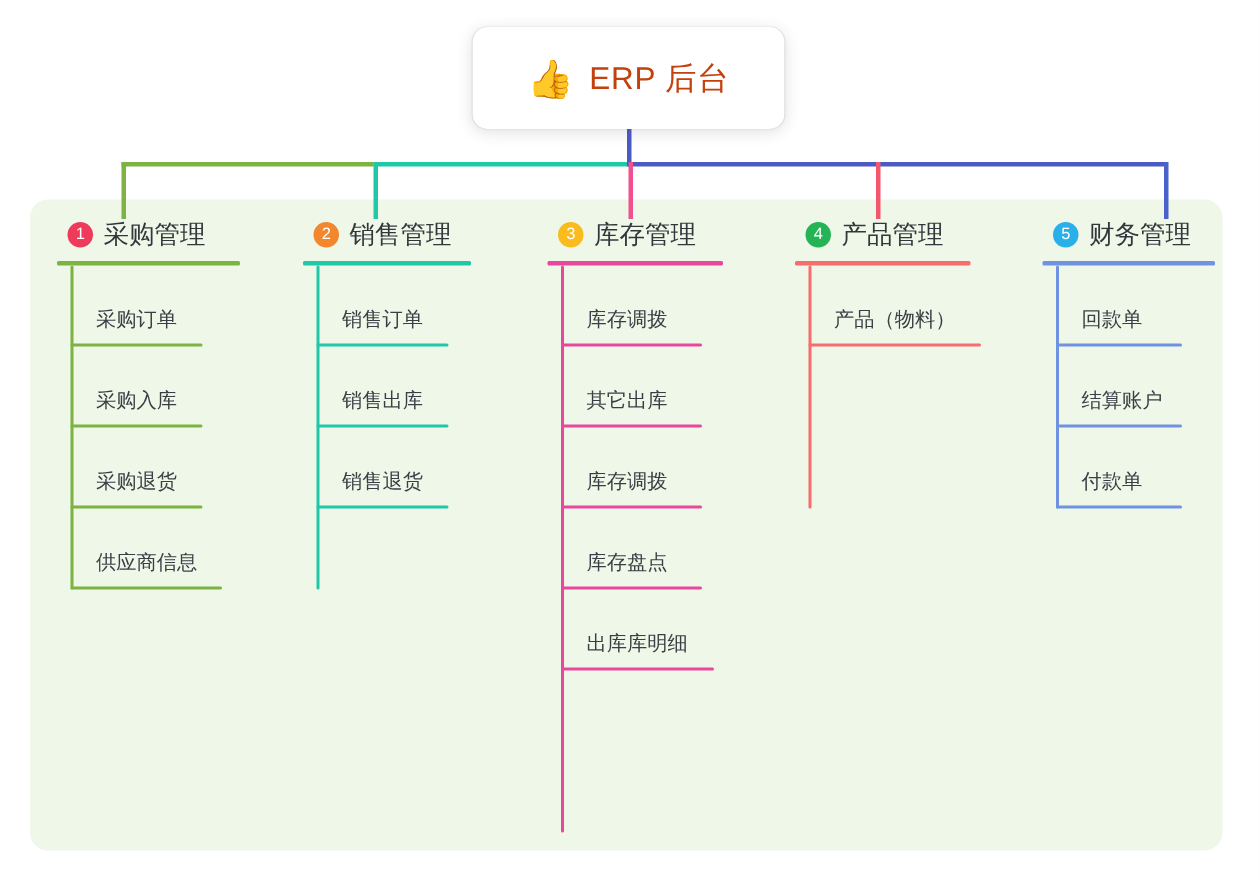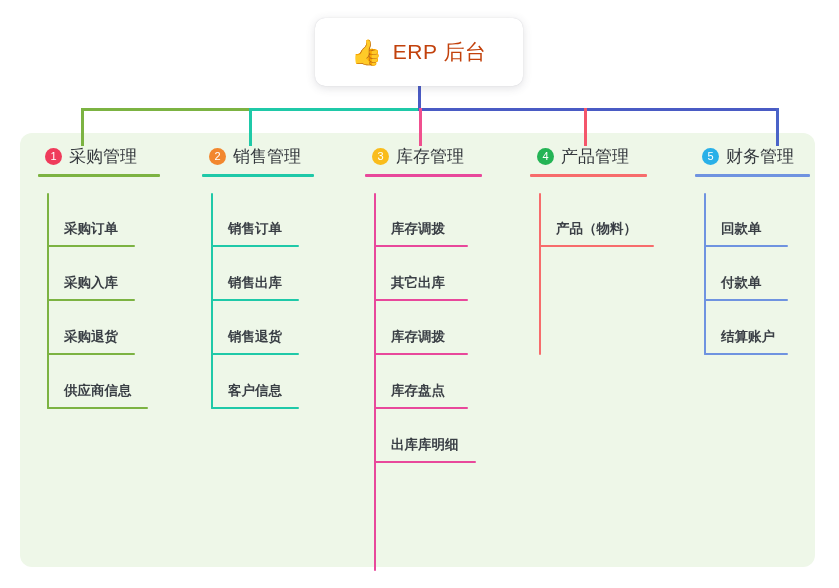--- a/index.html
+++ b/index.html
@@ -113,23 +113,22 @@
   }
   .col-underline {
     height: 3px;
     margin-top: 5px;
     border-radius: 1px;
   }
 
   
   .leaf-list {
     position: relative;
-    margin-top: 16px;
+    margin-top: 0;
     padding-left: 0;
-    font-weight: bold;
   }
   .spine {
     position: absolute;
     left: 9px;
     top: 0;
     width: 2px;
     border-radius: 1px;
   }
   .leaf {
     position: relative;
@@ -218,24 +217,20 @@
             <div class="leaf-underline" style="width: 88px; background: rgb(31, 201, 168);"></div>
           </div>
           <div class="leaf">
             <span class="leaf-label">销售出库</span>
             <div class="leaf-underline" style="width: 88px; background: rgb(31, 201, 168);"></div>
           </div>
           <div class="leaf">
             <span class="leaf-label">销售退货</span>
             <div class="leaf-underline" style="width: 88px; background: rgb(31, 201, 168);"></div>
           </div>
-          <div class="leaf">
-            <span class="leaf-label">客户信息</span>
-            <div class="leaf-underline" style="width: 88px; background: rgb(31, 201, 168);"></div>
-          </div>
         </div>
       </div>
       <div class="column" style="left: 365px; width: 155px;">
         <div class="col-header">
           <span class="badge" style="background: rgb(249, 188, 28);">3</span>
           <span class="col-title">库存管理</span>
         </div>
         <div class="col-underline" style="width: 117px; background: rgb(232, 72, 155);"></div>
         <div class="leaf-list">
           <div class="spine" style="height: 378px; background: rgb(232, 72, 155);"></div>
@@ -281,24 +276,24 @@
           <span class="col-title">财务管理</span>
         </div>
         <div class="col-underline" style="width: 115px; background: rgb(111, 147, 224);"></div>
         <div class="leaf-list">
           <div class="spine" style="height: 162px; background: rgb(111, 147, 224);"></div>
           <div class="leaf">
             <span class="leaf-label">回款单</span>
             <div class="leaf-underline" style="width: 84px; background: rgb(111, 147, 224);"></div>
           </div>
           <div class="leaf">
+            <span class="leaf-label">结算账户</span>
+            <div class="leaf-underline" style="width: 84px; background: rgb(111, 147, 224);"></div>
+          </div>
+          <div class="leaf">
             <span class="leaf-label">付款单</span>
             <div class="leaf-underline" style="width: 84px; background: rgb(111, 147, 224);"></div>
           </div>
-          <div class="leaf">
-            <span class="leaf-label">结算账户</span>
-            <div class="leaf-underline" style="width: 84px; background: rgb(111, 147, 224);"></div>
-          </div>
         </div>
       </div>
     </div>
 
 </div>
 
 </body></html>

